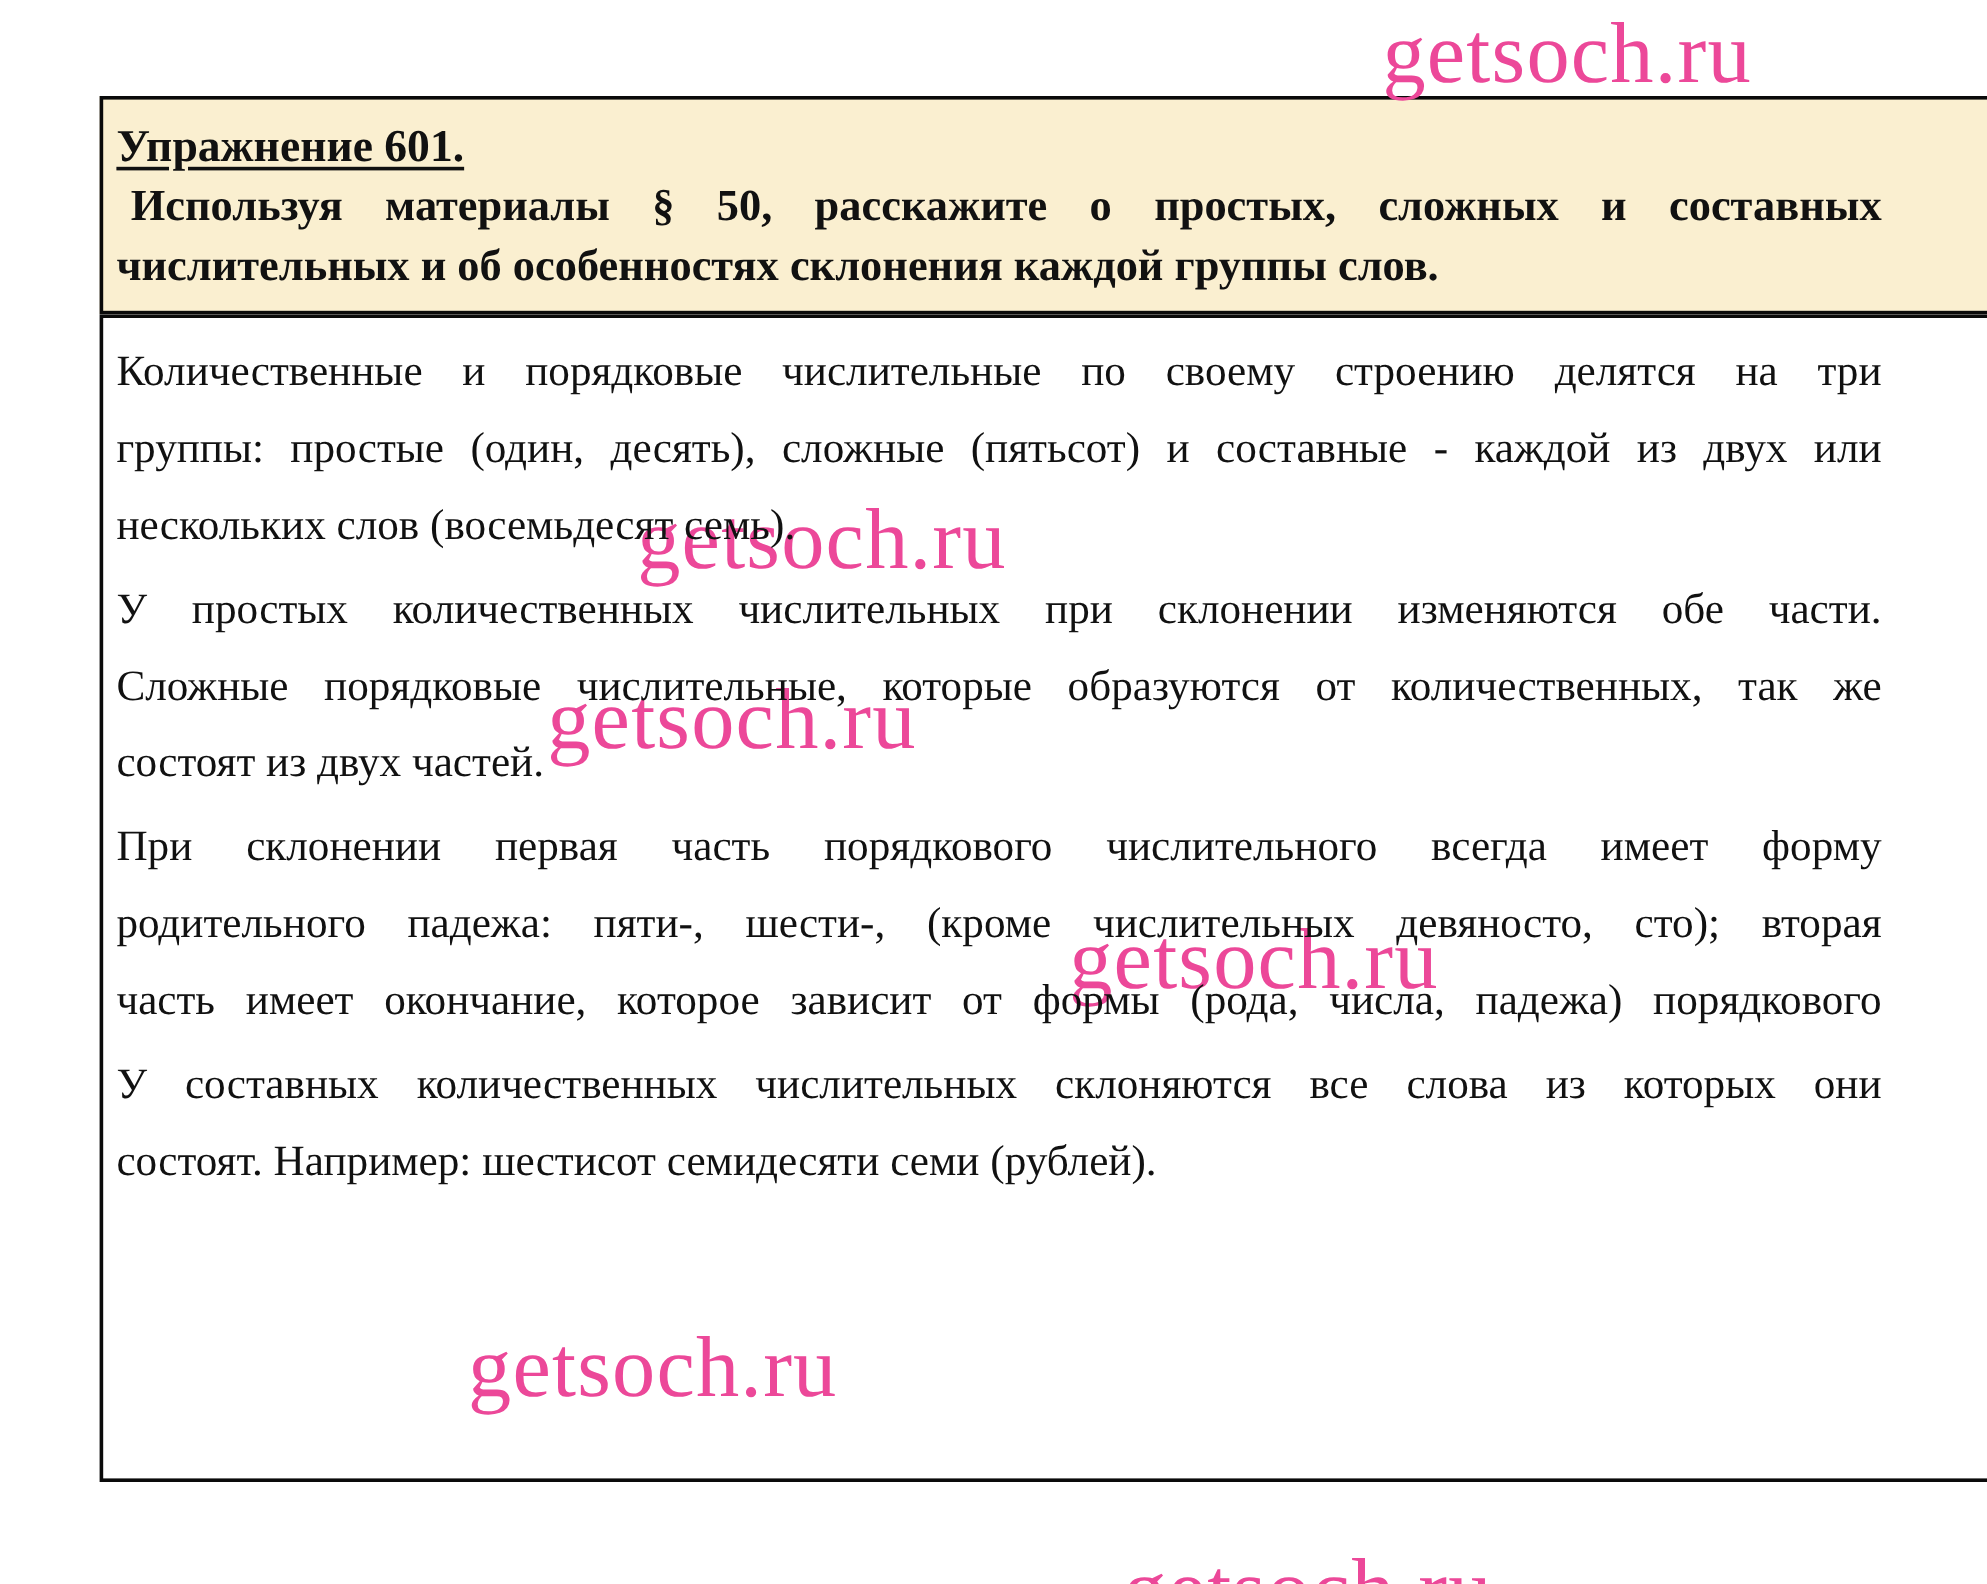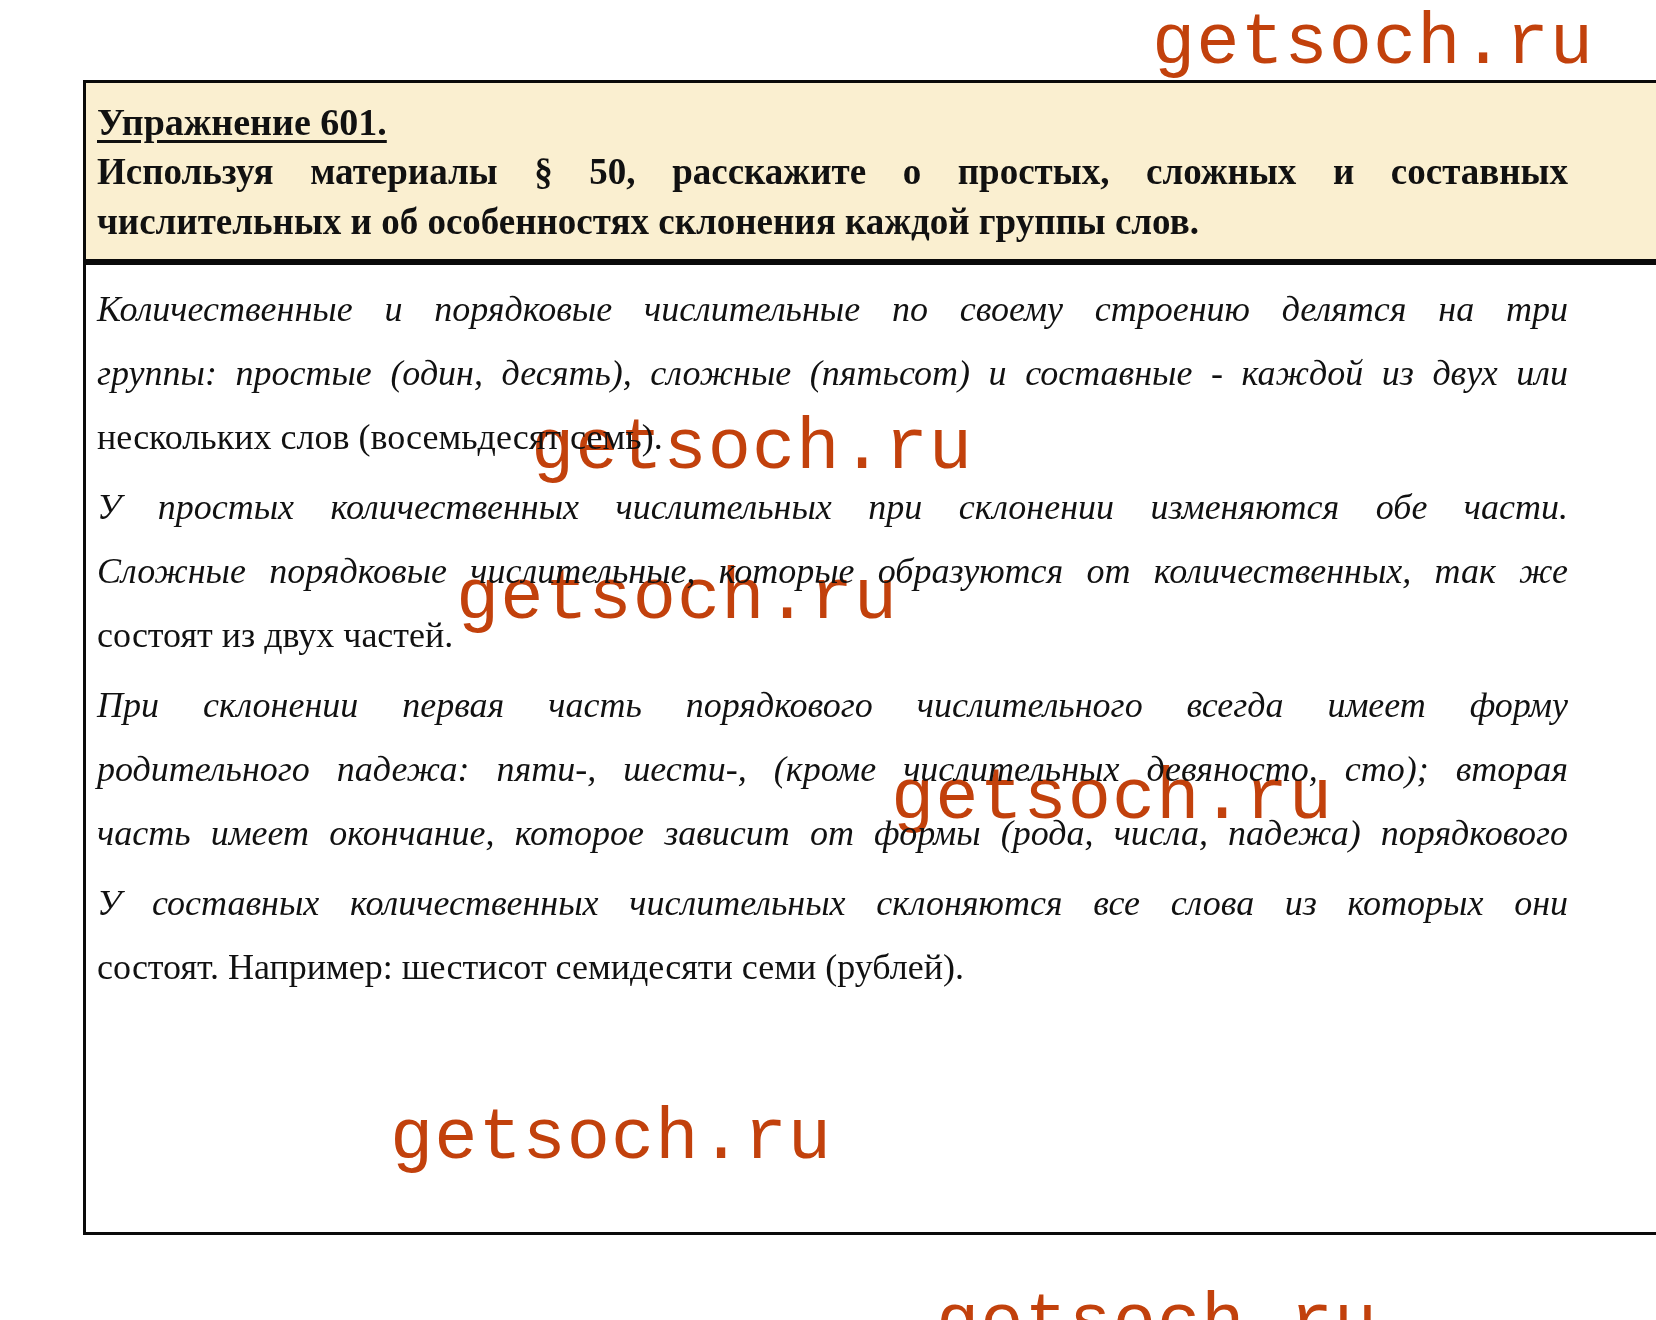--- a/index.html
+++ b/index.html
@@ -8,24 +8,24 @@
     position:relative;
     background:#ffffff;
     overflow:hidden;
     font-family:"Liberation Serif", serif;
     color:#111111;
   }
   
   .wm {
     position:absolute;
     z-index:1;
-    font-family:Liberation Mono, monospace;
+    font-family:Liberation Serif, serif;
     font-size:72px;
     line-height:1;
-    color:#c2410c;
+    color:#ec4899;
     letter-spacing:1px;
     white-space:nowrap;
     user-select:none;
   }
   .wm1 { left:1152px; top:8px; }
   .wm2 { left:531px;  top:413px; }
   .wm3 { left:456px;  top:563px; }
   .wm4 { left:891px;  top:763px; }
   .wm5 { left:390px;  top:1103px; }
   .wm6 { left:936px;  top:1288px; }
@@ -49,37 +49,37 @@
     padding:12px 100px 0 11px;
   }
 
   
   .hline {
     position:relative; z-index:2;
     height:50px; line-height:50px;
     font-size:37px; font-weight:bold;
     white-space:pre;
   }
-  .hline.j { text-align:justify; text-align-last:justify; white-space:normal; }
+  .hline.j { text-align:justify; text-align-last:justify; white-space:normal;margin-left:12px; }
   .title-line {
     position:relative; z-index:2;
     height:50px; line-height:50px;
     font-size:38px; font-weight:bold;
     text-decoration:underline;
     text-decoration-thickness:3px;
     text-underline-offset:5px;
   }
   .para { margin-bottom:6px; }
   .line {
     position:relative; z-index:2;
     height:64px; line-height:64px;
     font-size:36px;
     white-space:pre;
   }
-  .line.j { text-align:justify; text-align-last:justify; white-space:normal;font-style:italic; }
+  .line.j { text-align:justify; text-align-last:justify; white-space:normal; }
 </style>
 </head>
 <body>
 
 <div class="wm wm1">getsoch.ru</div>
 <div class="wm wm2">getsoch.ru</div>
 <div class="wm wm3">getsoch.ru</div>
 <div class="wm wm4">getsoch.ru</div>
 <div class="wm wm5">getsoch.ru</div>
 <div class="wm wm6">getsoch.ru</div>

